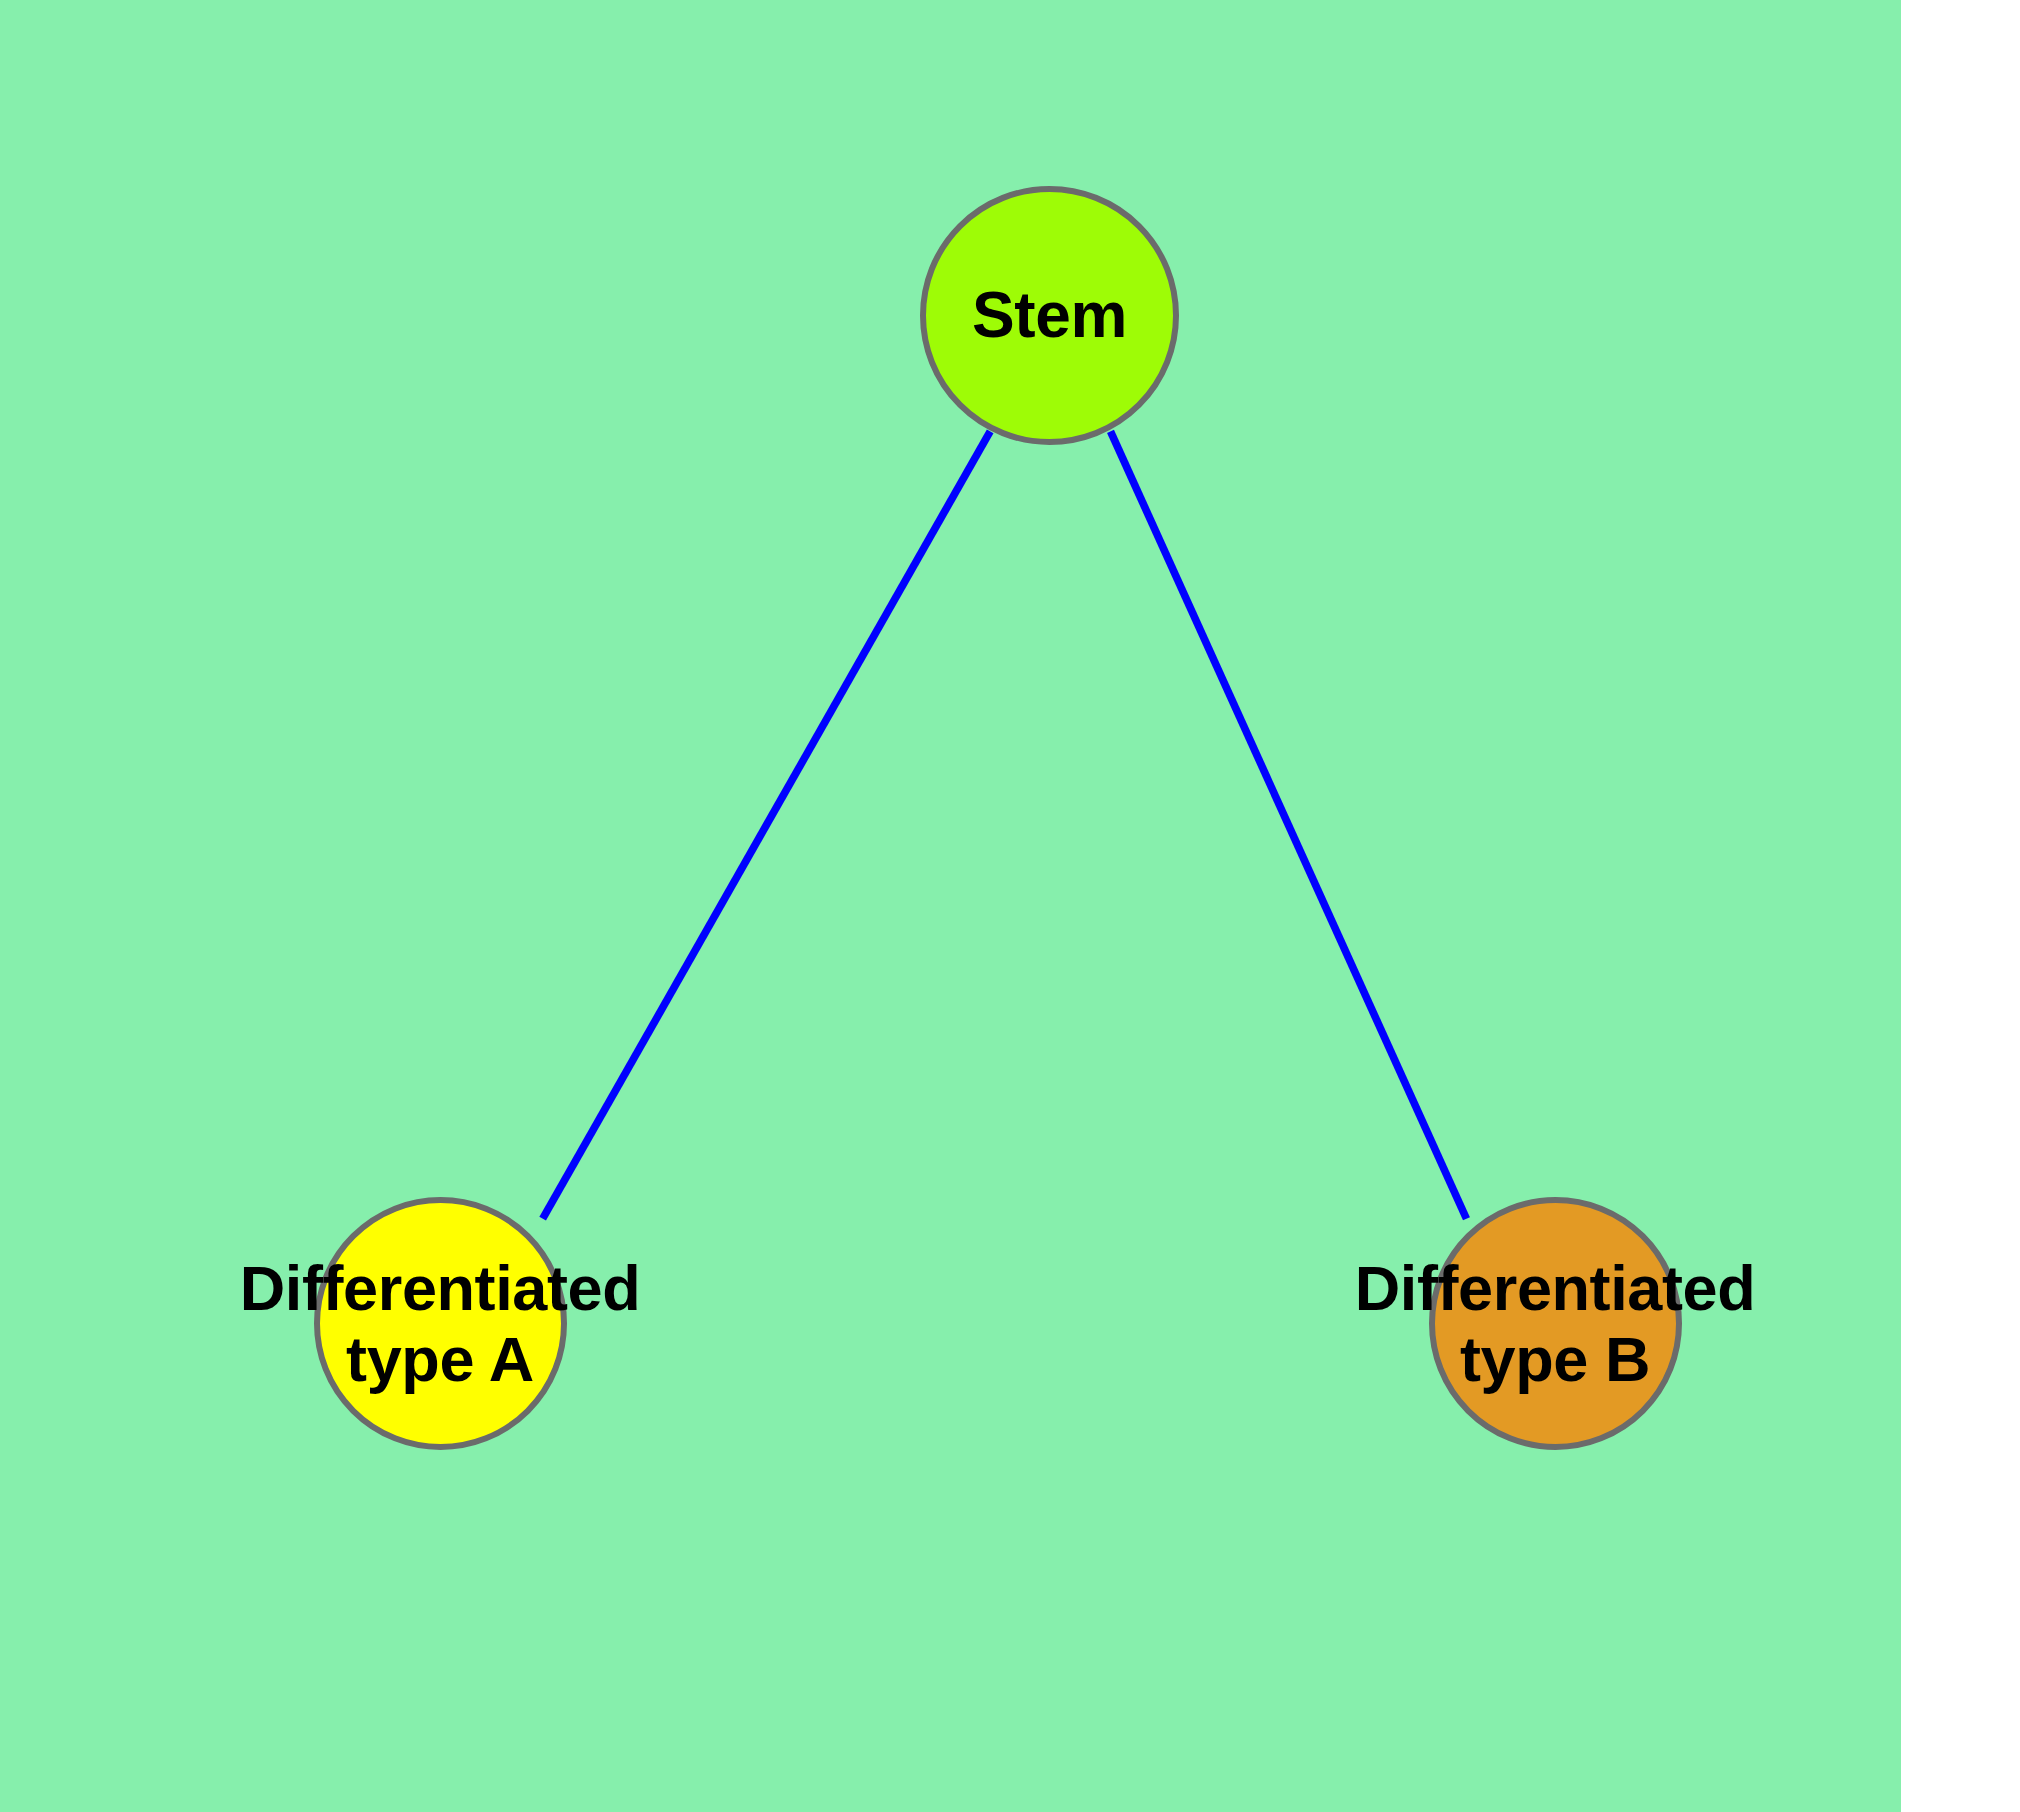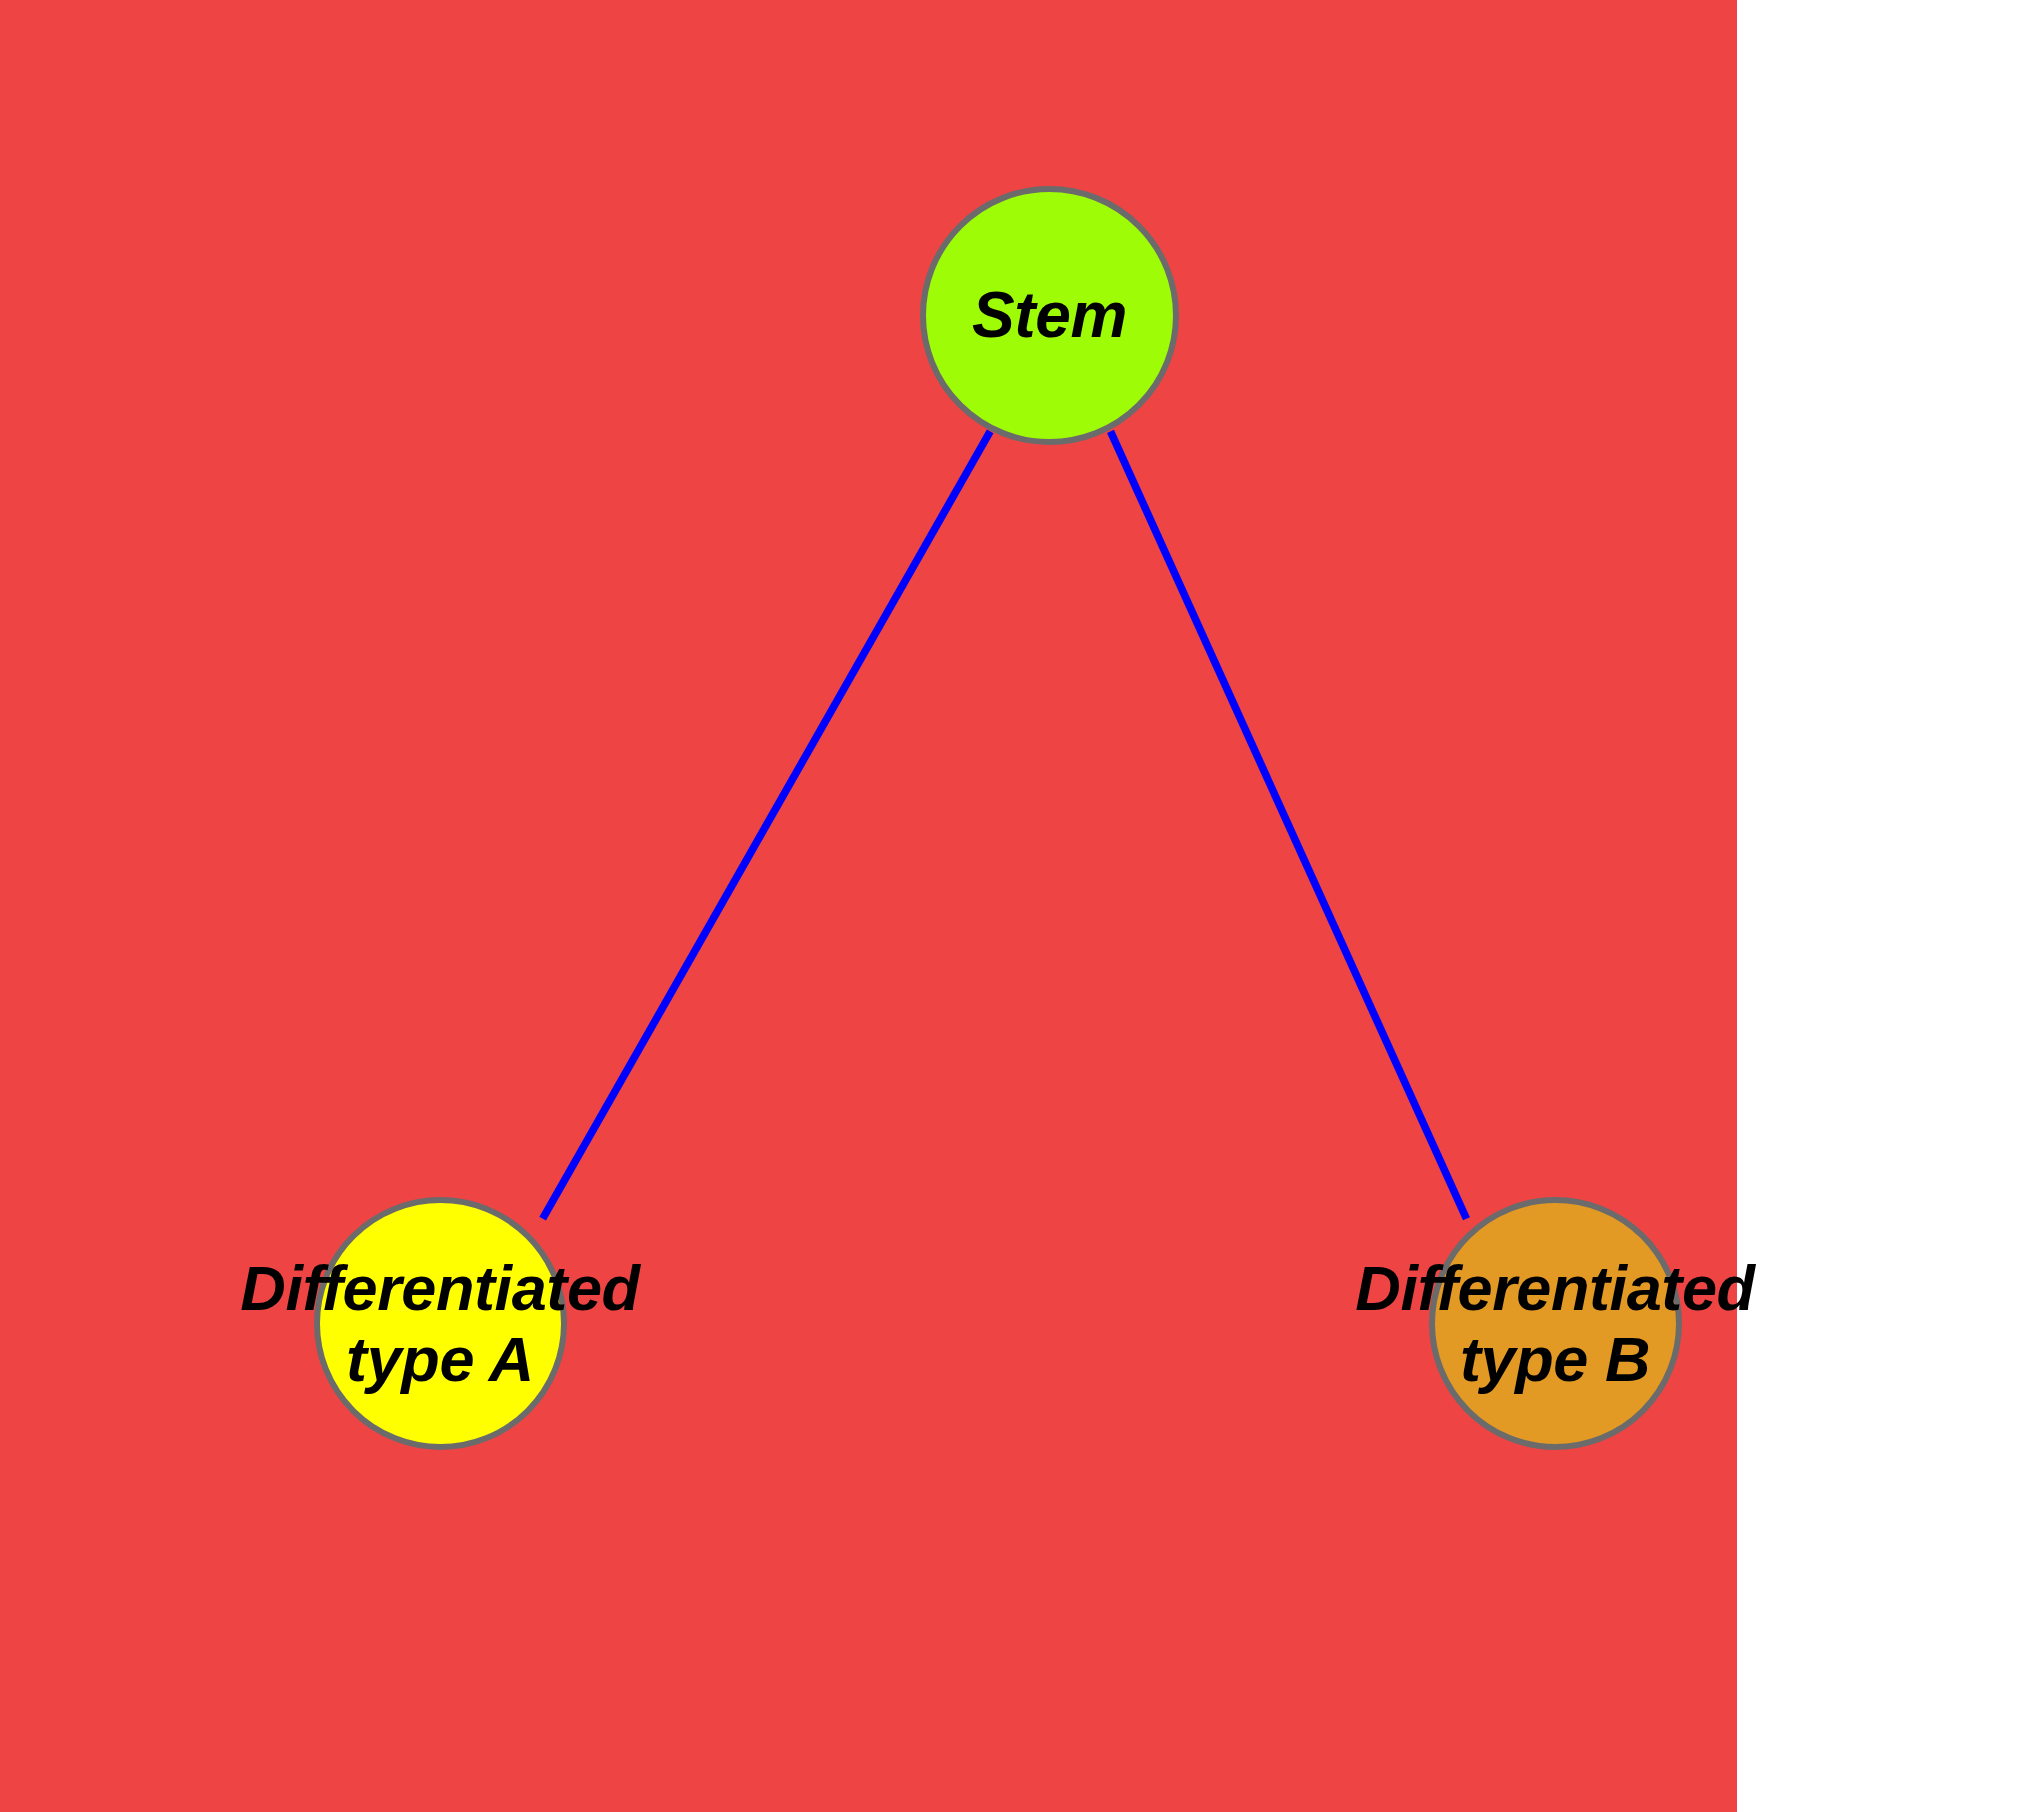--- a/index.html
+++ b/index.html
@@ -85,21 +85,21 @@
   .label-diff-b {
     left: 1284px;
     top: 1247px;
     width: 542px;
     font-size: 63px;
   }
 </style>
 </head>
 <body>
 
-<div id="graph-canvas" style="width: 1737px; height: 1812px; background: #ef4444; font-style: italic;">
+<div id="graph-canvas" style="width: 1901px; height: 1812px; background: #86efac;">
 
   <svg id="edge-layer" viewBox="0 0 2384 2138" xmlns="http://www.w3.org/2000/svg">
     <line x1="1168" y1="509" x2="640" y2="1438" stroke="#0000ff" stroke-width="9" stroke-linecap="butt"></line>
     <line x1="1310" y1="509" x2="1730" y2="1438" stroke="#0000ff" stroke-width="9" stroke-linecap="butt"></line>
   </svg>
 
   <div id="node-layer">
 
     <div class="graph-node node-stem" style="left: 920px; top: 186px; width: 259px; height: 259px; background: rgb(158, 252, 6); border-color: rgb(107, 107, 107);"></div>
 

